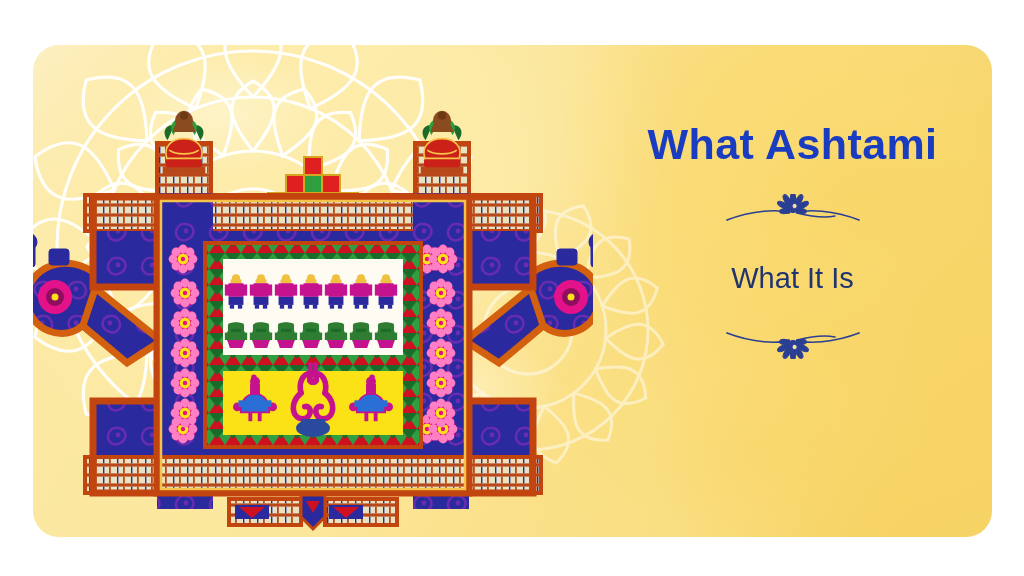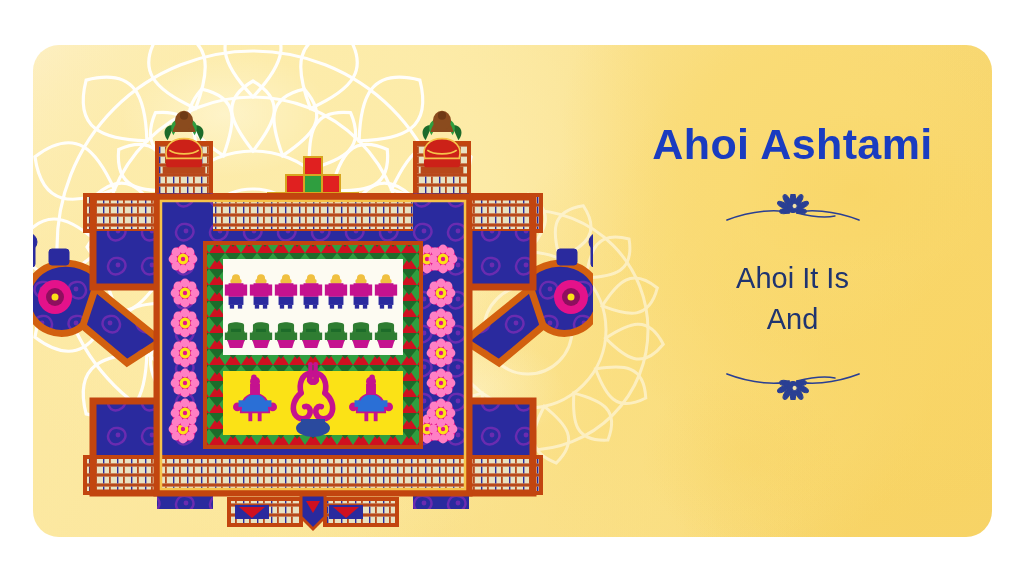--- a/index.html
+++ b/index.html
@@ -422,21 +422,21 @@
           <path d="M296,460 L330,460 L330,474 L296,474 Z" fill="#2a2a9e"></path>
           <path d="M300,462 L326,462 L313,473 Z" fill="#cf1020"></path>
           <path d="M268,450 L292,450 L292,472 L280,484 L268,472 Z" fill="#2a2a9e" stroke="#c2450f" stroke-width="3"></path>
           <path d="M273,456 L287,456 L280,468 Z" fill="#cf1020"></path>
         </g>
       </svg>
     </div>
 
     <div class="textcol">
 
-      <div class="title">Ahoi Ashtami</div>
+      <div class="title">What Ashtami</div>
 
       <div class="orn top">
         <svg width="160" height="34" viewBox="0 0 160 34">
           <g fill="#2a3f93" stroke="#2a3f93">
             <g transform="translate(80,13)">
               <g fill="#2a3f93">
                 <ellipse cx="0" cy="-9" rx="2.6" ry="6"></ellipse>
                 <ellipse cx="6" cy="-7" rx="2.6" ry="6" transform="rotate(32 6 -7)"></ellipse>
                 <ellipse cx="10" cy="-2" rx="2.6" ry="6" transform="rotate(62 10 -2)"></ellipse>
                 <ellipse cx="-6" cy="-7" rx="2.6" ry="6" transform="rotate(-32 -6 -7)"></ellipse>
@@ -448,22 +448,21 @@
               <circle cx="1.6" cy="-1" r="2.6" fill="#f6e4a6"></circle>
             </g>
             <path d="M14,26 C40,16 66,15 76,19" fill="none" stroke-width="1.7" stroke-linecap="round"></path>
             <path d="M146,26 C120,16 94,15 84,19" fill="none" stroke-width="1.7" stroke-linecap="round"></path>
             <path d="M84,19 C96,22 112,24 122,22" fill="none" stroke-width="1.4" stroke-linecap="round"></path>
           </g>
         </svg>
       </div>
 
       <div class="subtitle">
-        <span class="ln">Ahoi It Is</span>
-        <span class="ln">And</span>
+        <span class="ln">What It Is</span>
       </div>
 
       <div class="orn bottom">
         <svg width="160" height="34" viewBox="0 0 160 34">
           <g transform="translate(0,34) scale(1,-1)">
             <g fill="#2a3f93" stroke="#2a3f93">
               <g transform="translate(80,13)">
                 <g fill="#2a3f93">
                   <ellipse cx="0" cy="-9" rx="2.6" ry="6"></ellipse>
                   <ellipse cx="6" cy="-7" rx="2.6" ry="6" transform="rotate(32 6 -7)"></ellipse>

